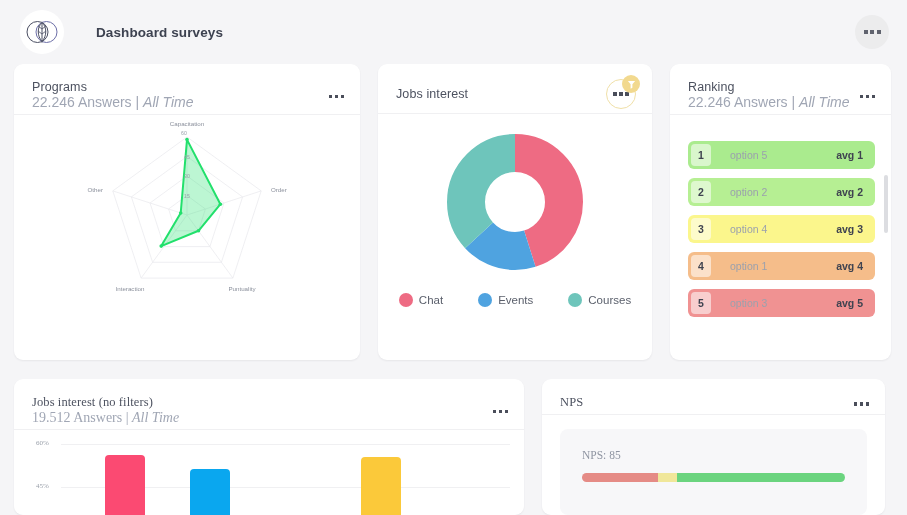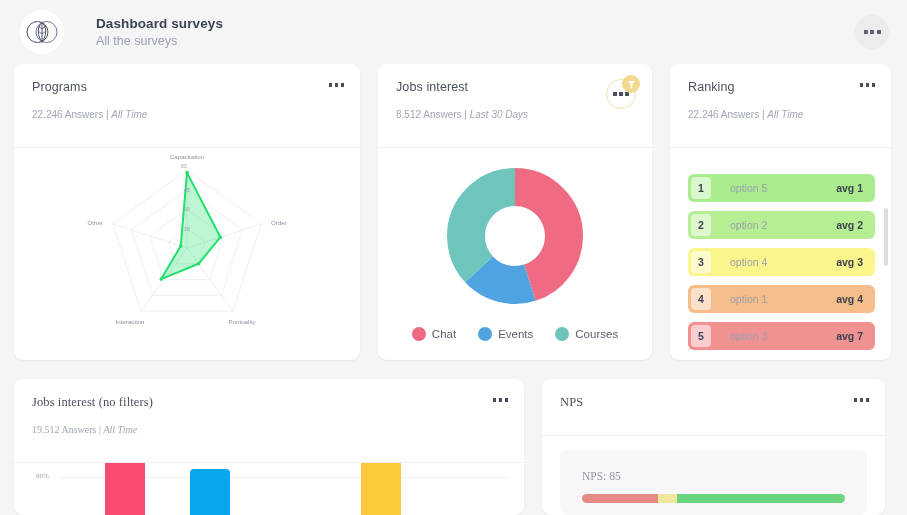--- a/index.html
+++ b/index.html
@@ -44,30 +44,30 @@
   .row1 { height: 296px; }
   .row2 { margin-top: 19px; font-family: Liberation Serif, serif; }
 
   .card {
     background: #ffffff; border-radius: 9px;
     box-shadow: 0 1px 2px rgba(40,45,60,.07);
     display: flex; flex-direction: column;
     overflow: hidden; position: relative;
   }
   .card-head {
-    padding: 15px 16px 25px 18px;
+    padding: 15px 16px 4px 18px;
     border-bottom: 1px solid #f0f0f2;
-    display: flex; align-items: flex-start;
+    display: flex; align-items: center;
   }
   .card-head .txt { flex: 1 1 auto; min-width: 0; }
   .card-title {
     font-size: 12.5px; color: #4d5260; line-height: 16px; letter-spacing: .1px;
   }
   .card-sub {
-    font-size: 10px; color: #a0a6b4; line-height: 15px; margin-top: 12px;
+    font-size: 14px; color: #a0a6b4; line-height: 15px; margin-top: 0;
   }
   .card-sub em { font-style: italic; }
   .dots-btn {
     background: none; border: none; cursor: pointer; flex: none;
     display: flex; align-items: center; gap: 2.5px; padding: 4px 0 0 6px;
   }
   .dots-btn i { width: 3.5px; height: 3.5px; background: #4a4e5a; display: block; }
 
   
   .filter-btn-wrap { position: relative; flex: none; padding-left: 6px; }
@@ -107,21 +107,21 @@
     position: absolute; right: 3px; top: 60px;
     width: 4px; height: 58px; border-radius: 2px; background: #dcdde1;
   }
 
   
   .axis-lbl { font-size: 6.2px; fill: #8b909c; font-family: "Liberation Sans", sans-serif; }
   .tick-lbl { font-size: 5.2px; fill: #9aa0aa; font-family: "Liberation Sans", sans-serif; }
 
   
   .legend {
-    display: flex; justify-content: center; align-items: center; gap: 22px;
+    display: flex; justify-content: center; align-items: center; gap: 35px;
     padding-bottom: 14px;
   }
   .legend-item { display: flex; align-items: center; gap: 6px; cursor: pointer; }
   .legend-dot { width: 14px; height: 14px; border-radius: 50%; display: block; }
   .legend-lbl { font-size: 11.5px; color: #5a5f6b; }
 
   
   .bar-area { position: relative; height: 100%; }
   .ytick { position: absolute; font-size: 7px; color: #9aa0aa; left: 22px; }
   .gridline { position: absolute; left: 47px; right: 14px; height: 1px; background: #f0f0f2; }
@@ -150,21 +150,20 @@
         <path d="M17 5.5 C 22 10, 22 19, 17 24.5 C 12 19, 12 10, 17 5.5 Z" fill="none" stroke="#4b4f63" stroke-width="1"></path>
         <line x1="17" y1="5.5" x2="17" y2="25.5" stroke="#4b4f63" stroke-width="1"></line>
         <line x1="17" y1="12" x2="13" y2="9" stroke="#4b4f63" stroke-width=".8"></line>
         <line x1="17" y1="12" x2="21" y2="9" stroke="#4b4f63" stroke-width=".8"></line>
         <line x1="17" y1="17" x2="13" y2="14" stroke="#4b4f63" stroke-width=".8"></line>
         <line x1="17" y1="17" x2="21" y2="14" stroke="#4b4f63" stroke-width=".8"></line>
       </svg>
     </div>
     <div class="header-text">
       <div class="header-title">Dashboard surveys</div>
-      <div class="header-sub">All the surveys</div>
     </div>
     <button class="round-menu-btn">
       <i></i>
       <i></i>
       <i></i>
     </button>
   </div>
 
   <div class="grid-row row1">
 
@@ -217,21 +216,20 @@
           <text class="axis-lbl" x="116" y="176" text-anchor="middle">Interaction</text>
           <text class="axis-lbl" x="89" y="77" text-anchor="end">Other</text>
         </svg>
       </div>
     </div>
 
     <div class="card" style="width:274px">
       <div class="card-head">
         <div class="txt">
           <div class="card-title">Jobs interest</div>
-          <div class="card-sub"><span>8.512 Answers | </span><em>Last 30 Days</em></div>
         </div>
         <div class="filter-btn-wrap">
           <button class="filter-circle">
             <i></i>
               <i></i>
               <i></i>
           </button>
           <span class="filter-badge">
             <svg width="9" height="9" viewBox="0 0 10 10">
               <path d="M1 1 H9 L6 4.6 V8.6 L4 9.6 V4.6 Z" fill="#fff"></path>
@@ -298,21 +296,21 @@
             <span class="rank-avg">avg 3</span>
           </div>
           <div class="rank-row" style="background:#f5bd8a">
             <span class="rank-num">4</span>
             <span class="rank-label">option 1</span>
             <span class="rank-avg">avg 4</span>
           </div>
           <div class="rank-row" style="background:#f09292">
             <span class="rank-num">5</span>
             <span class="rank-label">option 3</span>
-            <span class="rank-avg">avg 7</span>
+            <span class="rank-avg">avg 5</span>
           </div>
         </div>
         <div class="scrollbar"></div>
       </div>
     </div>
   </div>
 
   <div class="grid-row row2">
 
     <div class="card" style="width:510px;height:136px">

